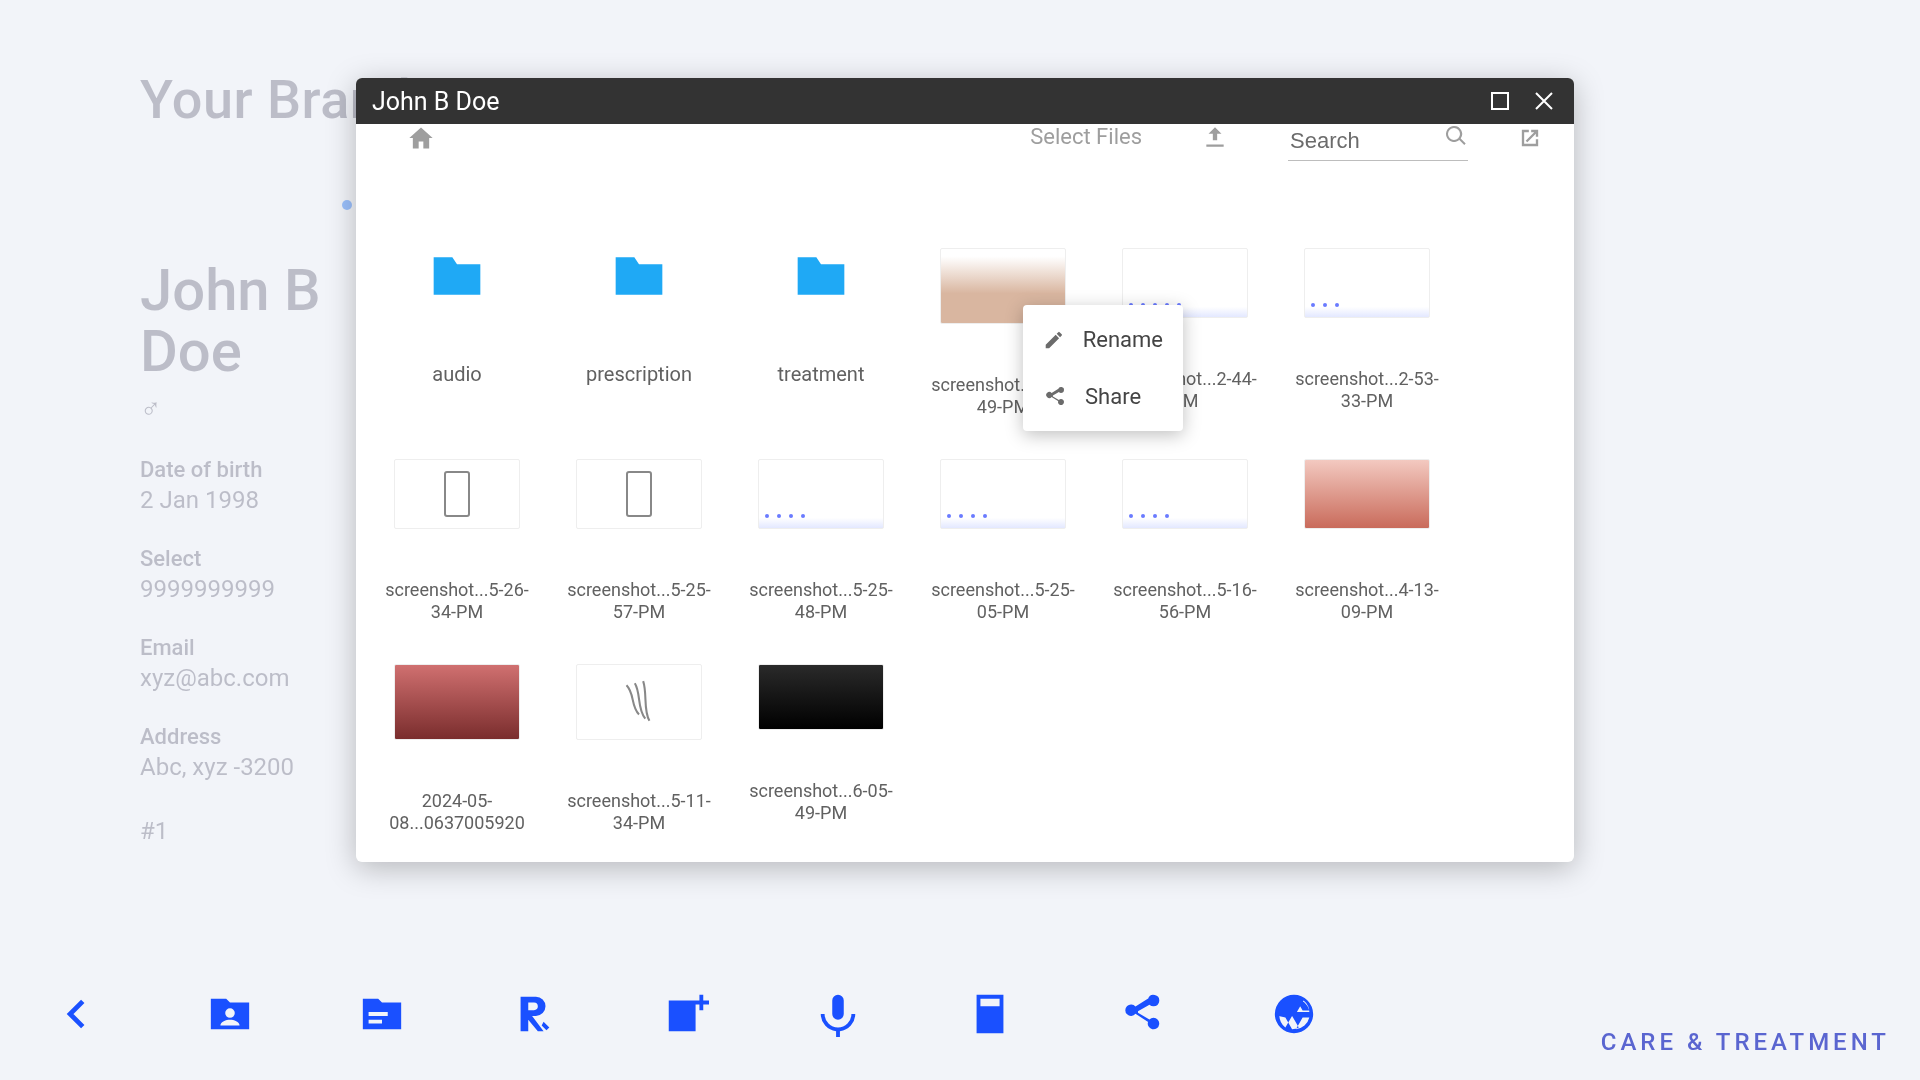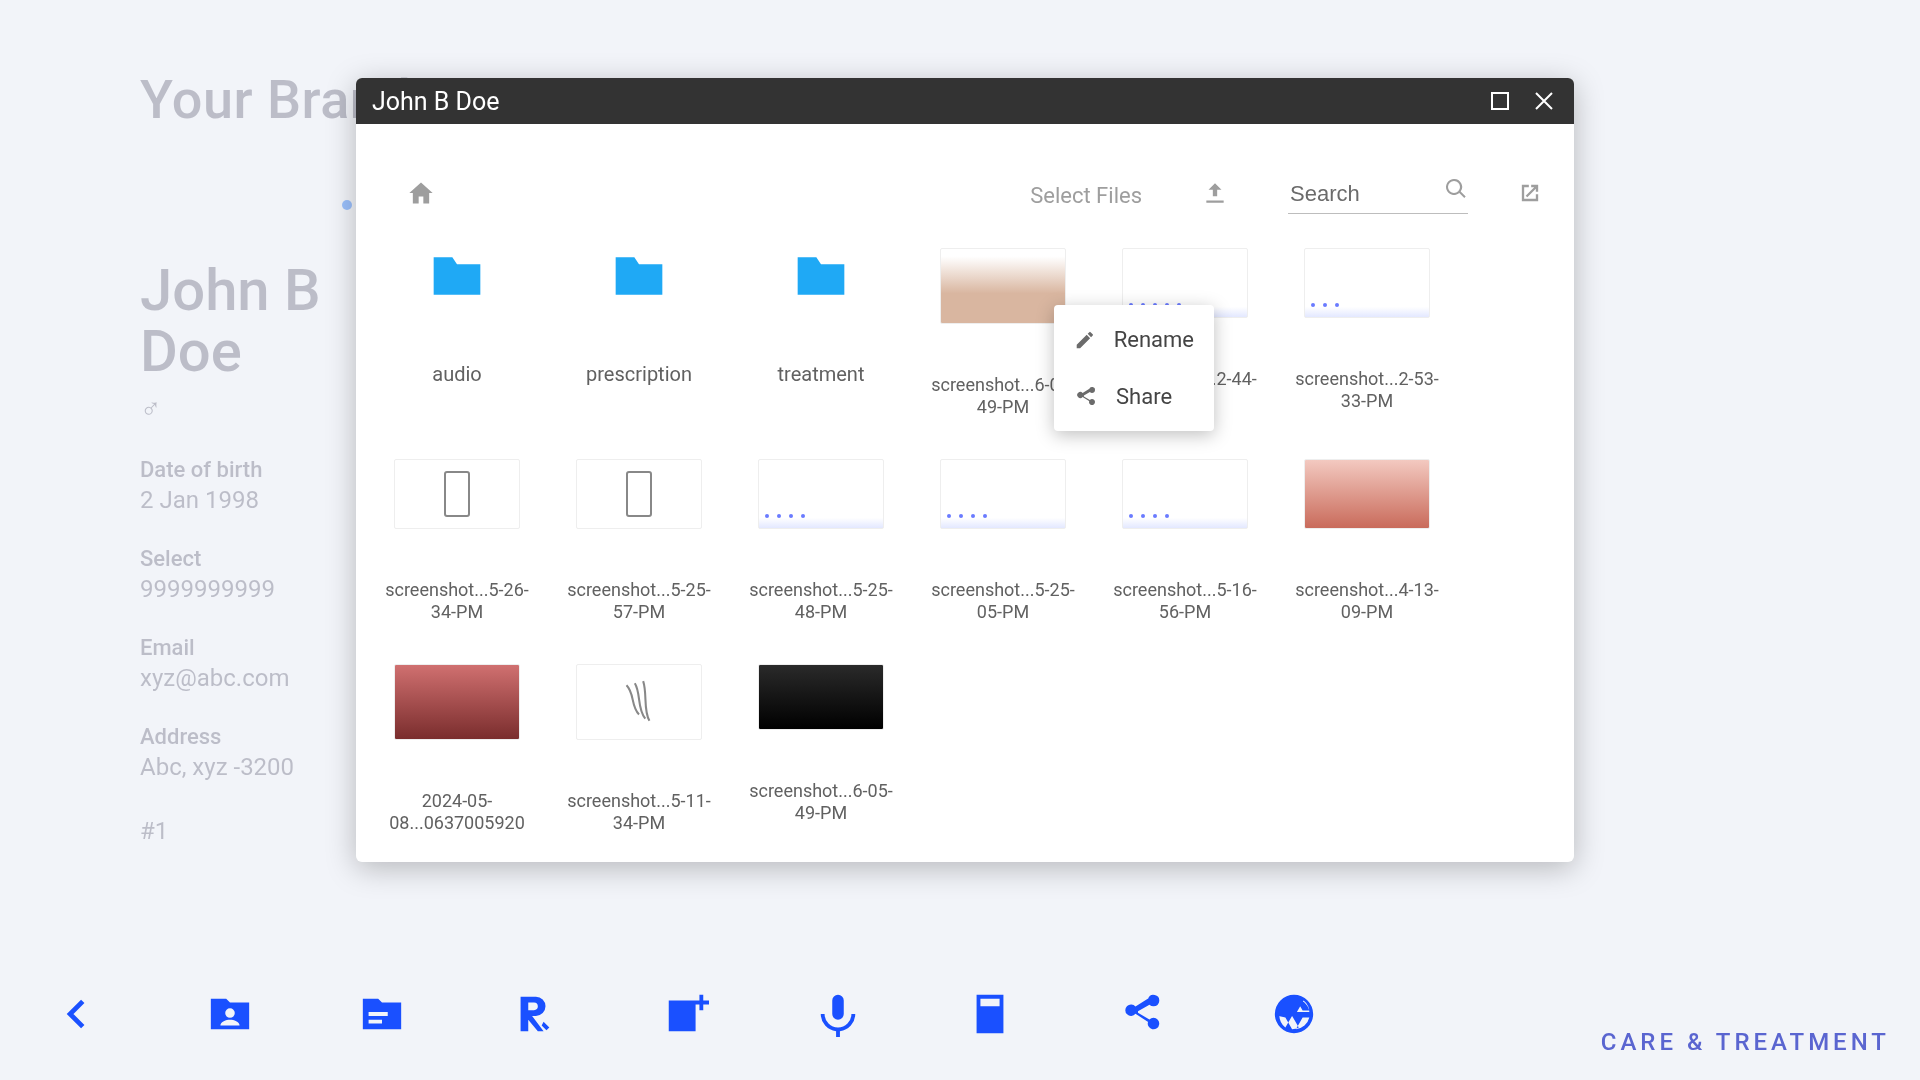--- a/index.html
+++ b/index.html
@@ -24,21 +24,21 @@
   .footer-text { position: absolute; right: 30px; bottom: 24px; font-size: 24px; letter-spacing: 4px; color: #5a65d0; font-weight: 500; }
 
   
   .modal-overlay { position: absolute; inset: 0; }
   .modal { position: absolute; top: 78px; left: 356px; width: 1218px; height: 784px; background: #fff; border-radius: 6px; box-shadow: 0 6px 30px rgba(0,0,0,0.25); overflow: hidden; }
   .modal-title-bar { background: #333; color: #fff; height: 46px; display: flex; align-items: center; padding: 0 16px; font-size: 25px; font-weight: 400; }
   .modal-title-bar .spacer { flex: 1; }
   .tbar-icon { width: 28px; height: 28px; margin-left: 16px; display: flex; align-items: center; justify-content: center; }
   .tbar-icon svg { width: 24px; height: 24px; stroke: #fff; fill: none; stroke-width: 2; }
 
-  .modal-toolbar { height: 70px; display: flex; align-items: center; padding: 0 30px 0 51px; gap: 20px; margin-top: 36px; }
+  .modal-toolbar { height: 70px; display: flex; padding: 0 30px 0 51px; gap: 20px; }
   .toolbar-home { color: #9e9e9e; }
   .toolbar-home svg { width: 28px; height: 28px; fill: #9e9e9e; }
   .toolbar-spacer { flex: 1; }
   .select-files { color: #9e9e9e; font-size: 22px; }
   .upload-icon svg { width: 26px; height: 26px; fill: #9e9e9e; }
   .search-wrap { position: relative; margin-left: 40px; width: 180px; }
   .search-input { border: none; border-bottom: 1px solid #bdbdbd; width: 100%; font-size: 22px; padding: 4px 28px 6px 2px; outline: none; color: #6b6b6b; background: transparent; }
   .search-input::placeholder { color: #6b6b6b; }
   .search-icon { position: absolute; right: 0; top: 0; }
   .search-icon svg { width: 24px; height: 24px; fill: #9e9e9e; }
@@ -61,21 +61,21 @@
   .thumb.sketch { background:#fff; }
   .thumb.xray { background: linear-gradient(#2a2a2a, #000); width:126px; height:66px; }
   .tile-label { font-size: 18px; color: #616161; margin-top: 14px; line-height: 1.2; max-width: 160px; }
   .folder-label { font-size: 20px; color: #616161; margin-top: 18px; }
 
   
   .chart-dots { position:absolute; bottom:4px; left:6px; right:6px; height:10px; display:flex; gap:8px; }
   .chart-dots span { width:4px; height:4px; border-radius:50%; background:#6a7bff; }
 
   
-  .context-menu { position: absolute; top: 305px; left: 1054px; width: 160px; background: #fff; border-radius: 4px; box-shadow: 0 4px 18px rgba(0,0,0,0.25); padding: 6px 0; }
+  .context-menu { position: absolute; top: 305px; left: 1023px; width: 160px; background: #fff; border-radius: 4px; box-shadow: 0 4px 18px rgba(0,0,0,0.25); padding: 6px 0; }
   .menu-item { display: flex; align-items: center; gap: 18px; padding: 16px 20px; font-size: 22px; color: #444; }
   .menu-item svg { width: 24px; height: 24px; fill: #6b6b6b; }
 </style>
 </head>
 <body>
 
 <div class="brand">Your Brand Name</div>
 <div class="blue-dot"></div>
 
 <div class="patient-block">

